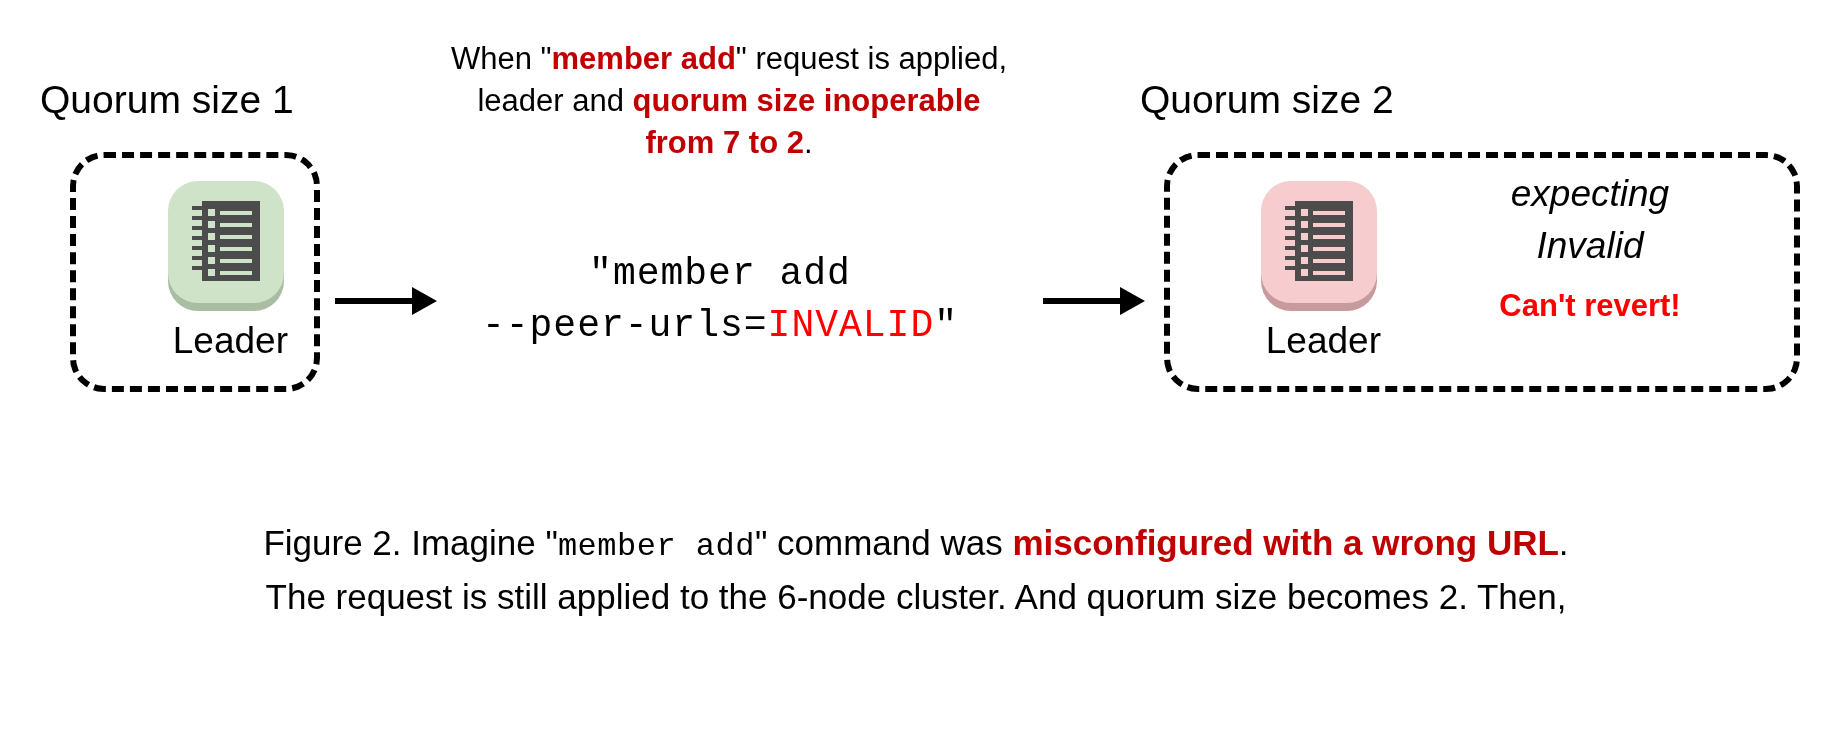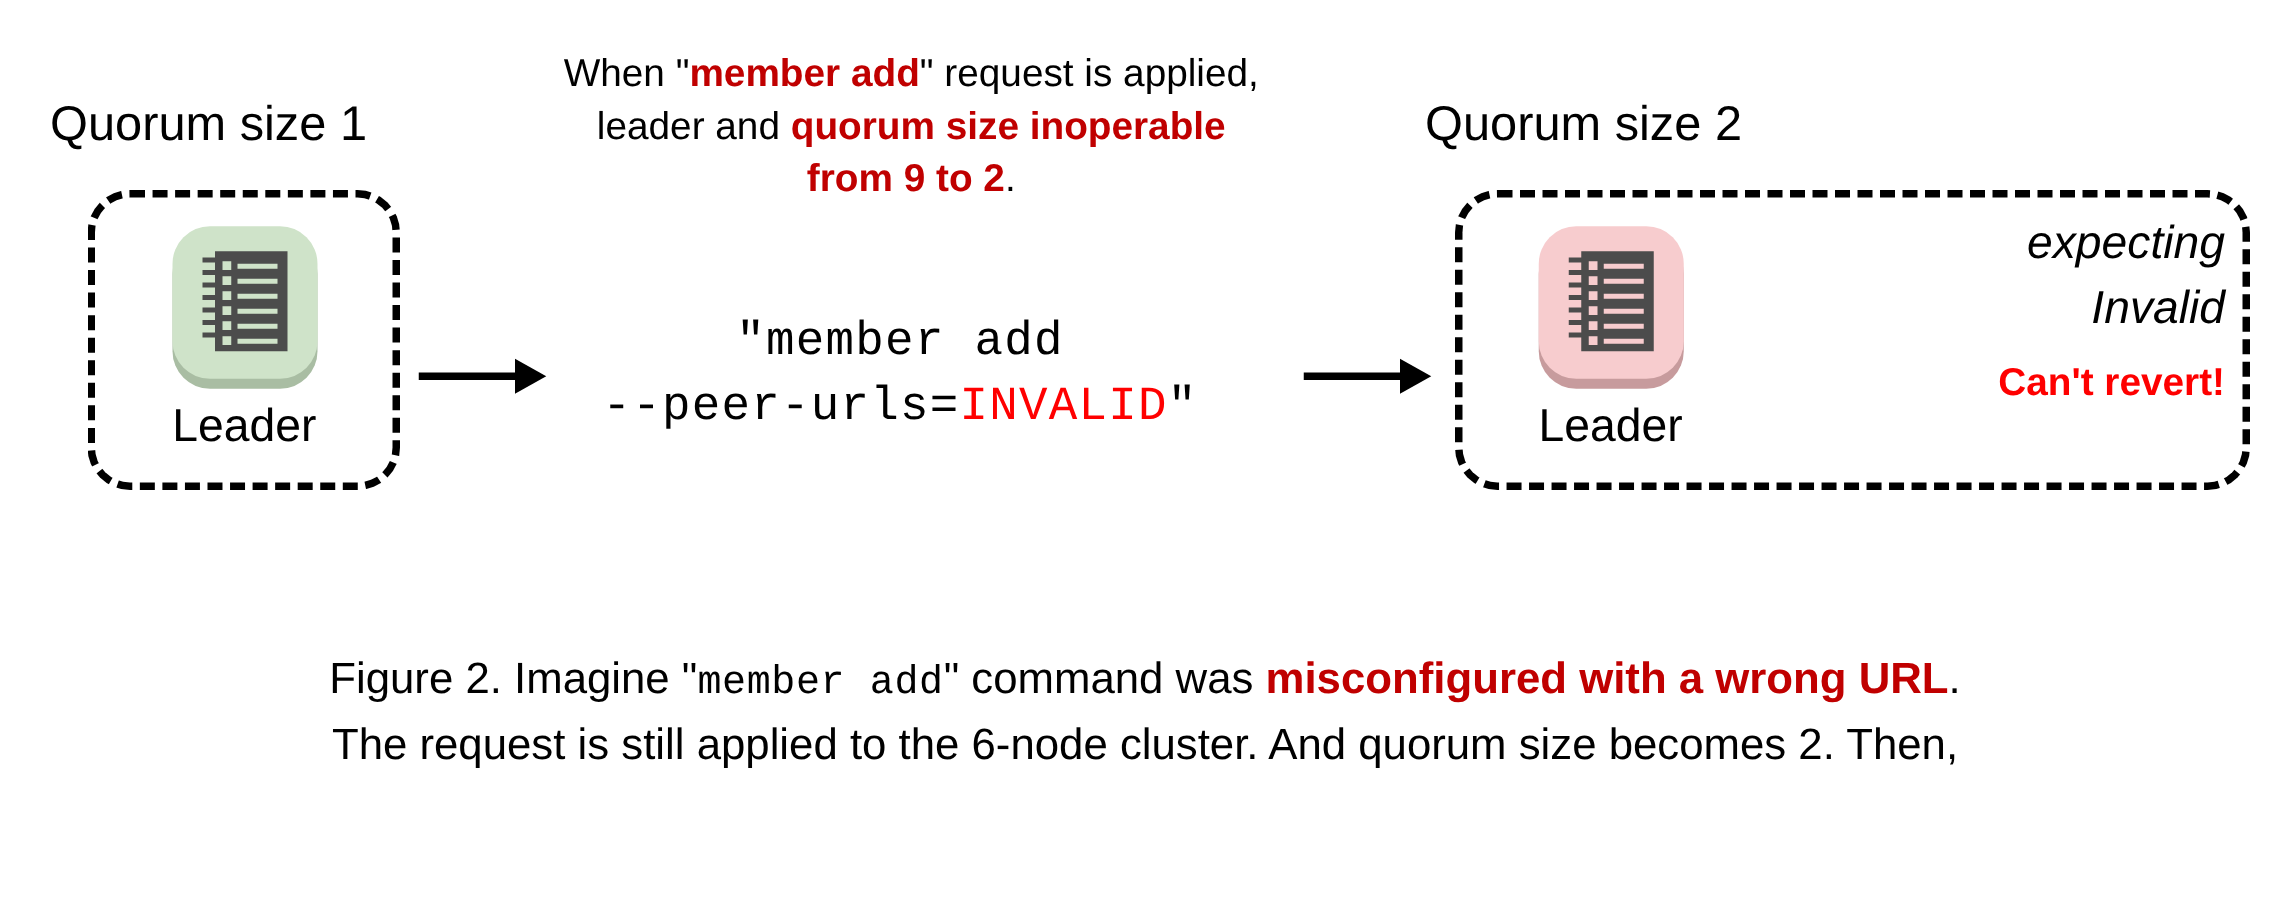--- a/index.html
+++ b/index.html
@@ -41,21 +41,21 @@
     white-space: nowrap;
   }
   #cluster-left-title  { left: 40px;  top: 78px;  width: 310px; }
   #cluster-right-title { left: 1140px; top: 78px; width: 360px; }
 
   
   .node {
     position: absolute;
     display: flex;
     flex-direction: column;
-    align-items: center;
+    align-items: flex-end;
   }
   #node-left  { left: 103px;  top: 175px; width: 185px; }
   #node-right { left: 1196px; top: 175px; width: 185px; }
 
   .node-icon-wrap {
     position: relative;
     width: 124px;
     height: 136px;
   }
   
@@ -141,21 +141,21 @@
     color: #000000;
     white-space: nowrap;
   }
 
   
   #right-status {
     position: absolute;
     left: 1400px;
     top: 168px;
     width: 380px;
-    text-align: right;
+    text-align: center;
   }
   #right-status .line {
     font-size: 37px;
     line-height: 52px;
     font-style: italic;
     color: #000000;
     white-space: nowrap;
   }
   #right-status .warn {
     font-size: 31px;
@@ -239,21 +239,21 @@
   #figure-caption .cap-line { display: block; }
 </style>
 </head>
 <body>
 
 <div class="stage">
 
   <div id="top-note">
     <div><span>When "</span><span class="em-red">member add</span><span>" request is applied,</span></div>
     <div><span>leader and </span><span class="em-red">quorum size inoperable</span></div>
-    <div><span class="em-red">from 9 to 2</span><span>.</span></div>
+    <div><span class="em-red">from 7 to 2</span><span>.</span></div>
   </div>
 
   <div class="cluster-title" id="cluster-left-title">Quorum size 1</div>
 
   <div class="cluster-box" id="cluster-left-box"></div>
 
   <div class="node" id="node-left">
     <div class="node-icon-wrap">
       <div class="tile-shadow tile-green-shadow"></div>
       <div class="tile tile-green"></div>

